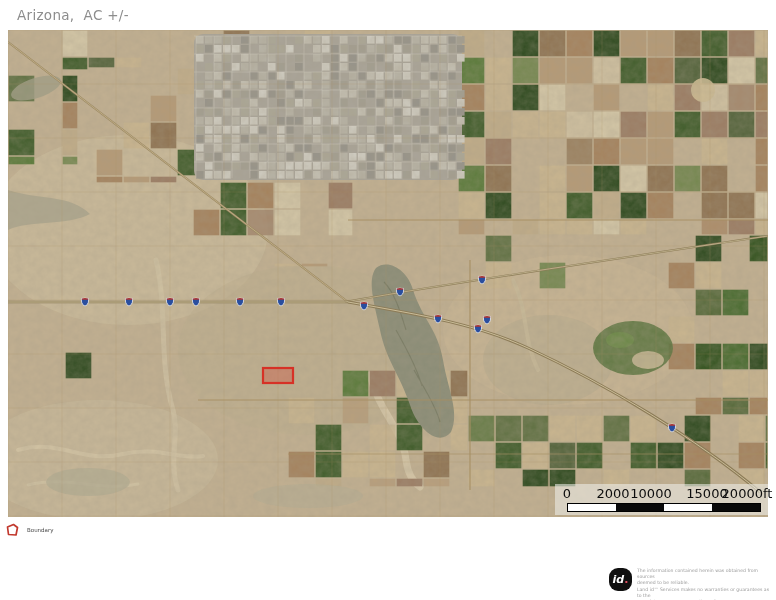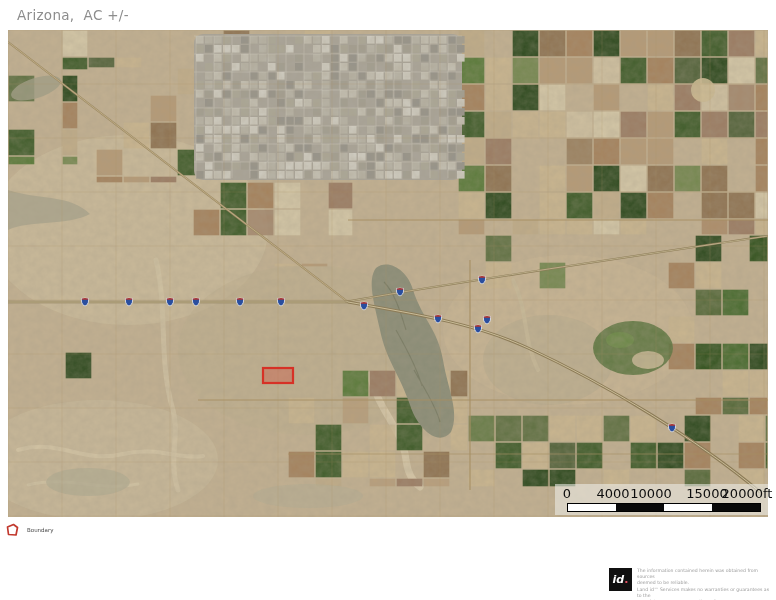--- a/index.html
+++ b/index.html
@@ -17,21 +17,21 @@
   .sbbar{position:absolute;left:12px;top:19px;width:192px;height:7px;border:1px solid #000;box-sizing:content-box;display:flex;}
   .sbbar .seg{width:48px;height:7px;}
   .seg.w{background:#fff;} .seg.b{background:#0a0a0a;}
 
   
   .legend{position:absolute;left:5px;top:523px;display:flex;align-items:center;gap:7px;}
   .legend .lg-label{font-size:5.5px;color:#4a4a4a;}
 
   
   .disclaimer{position:absolute;left:609px;top:568px;width:162px;display:flex;gap:5px;align-items:flex-start;}
-  .id-logo{width:23px;height:23px;background:#101010;border-radius:0;color:#fff;font-weight:bold;font-size:11px;display:flex;align-items:center;justify-content:center;flex:0 0 auto;font-style:italic;}
+  .id-logo{width:23px;height:23px;background:#101010;border-radius:9px;color:#fff;font-weight:bold;font-size:11px;display:flex;align-items:center;justify-content:center;flex:0 0 auto;font-style:italic;}
   .id-logo .dot{color:#e04f5f;font-style:normal;}
   .disc-text{font-size:4.6px;line-height:6.2px;color:#9b9b9b;}
 </style>
 </head>
 <body>
 
 <div id="page">
 
   <div class="page-title">Arizona,  AC +/-</div>
 
@@ -757,21 +757,21 @@
           <use href="#ishield" x="466" y="294.5" width="8" height="9"></use>
           <use href="#ishield" x="475" y="285.5" width="8" height="9"></use>
           <use href="#ishield" x="660" y="393.5" width="8" height="9"></use>
         </g>
 
       <rect id="parcel" x="255" y="338" width="30" height="15" fill="rgba(214,49,38,0.28)" stroke="#d63126" stroke-width="2.2"></rect>
     </svg>
 
     <div class="scalebar">
       <span class="lbl" style="left:12px">0</span>
-      <span class="lbl" style="left:58px">4000</span>
+      <span class="lbl" style="left:58px">2000</span>
       <span class="lbl" style="left:96px">10000</span>
       <span class="lbl" style="left:152px">15000</span>
       <span class="lbl" style="left:192px">20000ft</span>
       <div class="sbbar">
         <div class="seg w"></div>
           <div class="seg b"></div>
           <div class="seg w"></div>
           <div class="seg b"></div>
       </div>
     </div>

